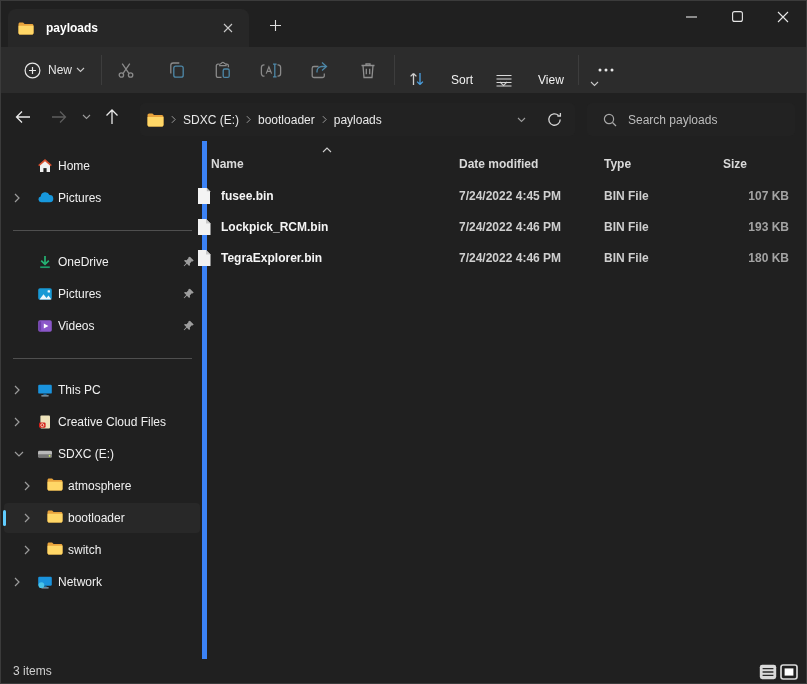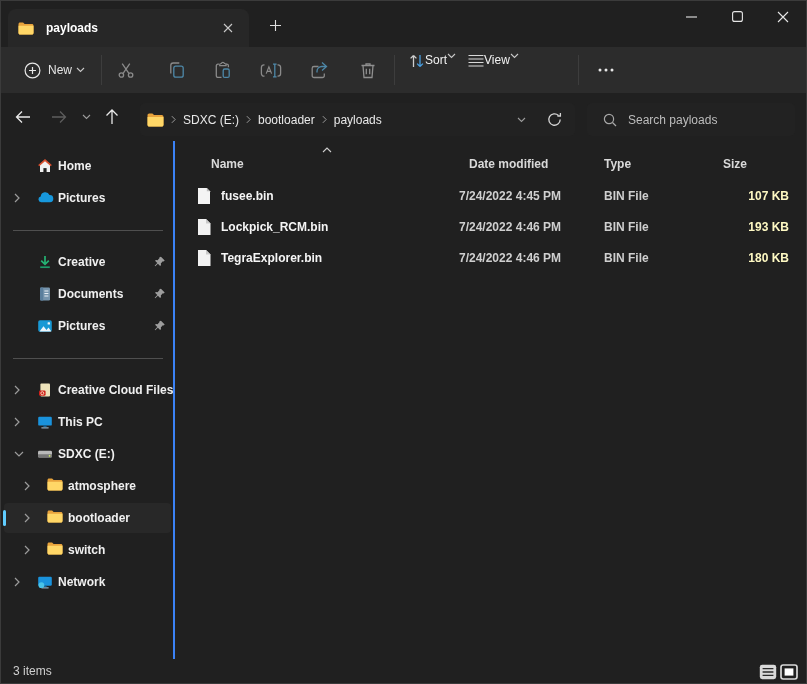--- a/index.html
+++ b/index.html
@@ -22,38 +22,38 @@
   .newtab { position:absolute; left:261px; top:11px; width:26px; height:26px; display:flex; align-items:center; justify-content:center; border-radius:4px; }
   .wincontrols { position:absolute; right:0; top:0; display:flex; }
   .wc { width:46px; height:31px; display:flex; align-items:center; justify-content:center; }
   
   .toolbar { position:absolute; top:46px; left:0; right:0; height:46px; background:#2c2c2c; }
   .tb-new { position:absolute; left:13px; top:6px; height:34px; display:flex; align-items:center; gap:4px; padding:0 10px; border-radius:4px; }
   .tb-new .lbl { margin-left:3px; }
   .tb-new .lbl { color:#e5e5e5; }
   .tb-sep { position:absolute; top:8px; width:1px; height:30px; background:#3d3d3d; }
   .tb-ico { position:absolute; top:6px; width:40px; height:34px; display:flex; align-items:center; justify-content:center; border-radius:4px; }
-  .tb-drop { position:absolute; top:6px; height:34px; display:flex; align-items:flex-start; gap:0; border-radius:4px; }
+  .tb-drop { position:absolute; top:6px; height:34px; display:flex; align-items:flex-end; gap:26px; border-radius:4px; }
   .tb-more { position:absolute; left:589px; top:6px; width:32px; height:34px; display:flex; align-items:center; justify-content:center; border-radius:4px; }
   
   .navbar { position:absolute; top:92px; left:0; right:0; height:48px; }
   .nav-ico { position:absolute; top:50%; transform:translateY(-50%); display:flex; align-items:center; justify-content:center; }
   .crumb-box { position:absolute; left:139px; top:10px; width:435px; height:33px;
     background:#222222; border-radius:5px; display:flex; align-items:center; padding:0 10px 0 7px; }
   .crumb-sep svg { width:5px; height:9px; }
   .crumb-sep { margin:0 7px; display:flex; }
   .crumb { color:#e9e9e9; }
   .crumb-caret { margin-left:auto; display:flex; }
   .crumb-refresh { margin-left:21px; margin-right:3px; display:flex; }
   .search-box { position:absolute; left:586px; top:10px; width:208px; height:33px;
     background:#222222; border-radius:5px; display:flex; align-items:center; padding:0 12px 0 16px; gap:11px; }
   .search-ph { color:#bdbdbd; }
   
-  .sidebar { position:absolute; top:140px; left:0; bottom:24px; width:174px;
-    border-right:2px solid #3b82f6; padding-top:8px;font-weight:bold; }
+  .sidebar { position:absolute; top:140px; left:0; bottom:24px; width:206px;
+    border-right:5px solid #3b82f6; padding-top:8px; }
   .si { position:relative; height:30px; margin:2px 2px 0 3px; border-radius:4px; }
   .si-chev { position:absolute; left:10px; top:50%; transform:translateY(-50%); }
   .si-chev.l2 { left:20px; }
   .si-icon { position:absolute; left:33px; top:50%; transform:translateY(-50%); width:16px; height:16px; }
   .si-icon.l2 { left:43px; }
   .si-label { position:absolute; left:54px; top:50%; transform:translateY(-50%); color:#f0f0f0; white-space:nowrap; }
   .si-label.l2 { left:64px; }
   .si-pin { position:absolute; right:5px; top:50%; transform:translateY(-50%); }
   .si.sel { background:#282828; }
   .si.sel::before { content:""; position:absolute; left:-1px; top:7px; width:3px; height:16px; border-radius:2px; background:#60cdff; }
@@ -61,21 +61,21 @@
   .si-gap::after { content:""; position:absolute; left:12px; right:10px; top:50%; height:1px; background:#4f4f4f; }
   
   .content { position:absolute; left:180px; top:140px; right:0; bottom:24px;font-weight:bold; }
   .colh { position:absolute; color:#d9d9d9; }
   .sortmark { position:absolute; left:141px; top:6px; }
   .frow { position:absolute; left:0; right:0; height:31px; }
   .frow .ficon { position:absolute; left:16px; top:50%; transform:translateY(-50%); }
   .frow .fname { position:absolute; left:40px; top:50%; transform:translateY(-50%); color:#f5f5f5; }
   .frow .fdate { position:absolute; left:278px; top:50%; transform:translateY(-50%); color:#cfcfcf; }
   .frow .ftype { position:absolute; left:423px; top:50%; transform:translateY(-50%); color:#cfcfcf;text-align:center; }
-  .frow .fsize { position:absolute; right:17px; top:50%; transform:translateY(-50%); color:#fef9c3; }
+  .frow .fsize { position:absolute; right:17px; top:50%; transform:translateY(-50%); color:#a3a3a3; }
   
   .statusbar { position:absolute; left:0; right:0; bottom:0; height:24px;padding-left:6px; }
   .sb-count { position:absolute; left:12px; top:50%; transform:translateY(-50%); color:#d0d0d0; }
   .sb-toggles { position:absolute; right:8px; bottom:3px; display:flex; gap:3px; }
   .sb-btn { width:18px; height:17px; display:flex; align-items:center; justify-content:center; }
 </style>
 </head>
 <body>
 
 <div class="window">
@@ -176,21 +176,21 @@
     <div class="tb-drop" style="left:407px">
       <svg width="17" height="16" viewBox="0 0 17 16">
           <path d="M5.5 14V2.5M5.5 2.5L2.6 5.4M5.5 2.5l2.9 2.9" fill="none" stroke="#cfcfcf" stroke-width="1.3"></path>
           <path d="M12 2v11.5M12 13.5l-2.9-2.9M12 13.5l2.9-2.9" fill="none" stroke="#4a9fe0" stroke-width="1.3"></path>
         </svg>
       <span class="lbl">Sort</span>
       <svg width="9" height="6" viewBox="0 0 9 6">
           <path d="M1 1l3.5 3.5L8 1" fill="none" stroke="#c9c9c9" stroke-width="1.1"></path>
         </svg>
     </div>
-    <div class="tb-drop" style="left:467px">
+    <div class="tb-drop" style="left:495px">
       <svg width="16" height="14" viewBox="0 0 16 14">
           <path d="M.5 2.5h15M.5 6h15M.5 9.5h15M.5 13h15" stroke="#d9d9d9" stroke-width="1.1"></path>
         </svg>
       <span class="lbl">View</span>
       <svg width="9" height="6" viewBox="0 0 9 6">
           <path d="M1 1l3.5 3.5L8 1" fill="none" stroke="#c9c9c9" stroke-width="1.1"></path>
         </svg>
     </div>
     <div class="tb-sep" style="left:577px"></div>
     <div class="tb-more">
@@ -298,36 +298,21 @@
       <span class="si-label">Pictures</span>
     </div>
     <div class="si-gap"></div>
     <div class="si">
       <span class="si-icon">
         <svg width="16" height="16" viewBox="0 0 16 16">
             <path d="M8 2v8M4.2 6.6L8 10.4l3.8-3.8" fill="none" stroke="#25b273" stroke-width="1.7"></path>
             <path d="M3.2 13.2h9.6" stroke="#1d9a68" stroke-width="1.7"></path>
           </svg>
       </span>
-      <span class="si-label">Creative</span>
-      <span class="si-pin">
-          <svg width="13" height="13" viewBox="0 0 16 16">
-            <path d="M9.8 1.6l4.6 4.6-1.3 1.3-1-.3-2.5 2.5.3 2-1.1 1.1-2.8-2.8-3.2 3.2-.7-.7 3.2-3.2L2.5 6.5l1.1-1.1 2 .3 2.5-2.5-.3-1z" fill="#9d9d9d"></path>
-          </svg>
-        </span>
-    </div>
-    <div class="si">
-      <span class="si-icon">
-        <svg width="16" height="16" viewBox="0 0 16 16">
-            <rect x="3" y="1.5" width="10" height="13" rx="1.2" fill="#7795ad"></rect>
-            <path d="M3 2.7A1.2 1.2 0 014.2 1.5h2v13h-2A1.2 1.2 0 013 13.3z" fill="#5b7f9d"></path>
-            <path d="M7.4 5h4M7.4 7.5h4M7.4 10h4" stroke="#e9eff5" stroke-width="1"></path>
-          </svg>
-      </span>
-      <span class="si-label">Documents</span>
+      <span class="si-label">OneDrive</span>
       <span class="si-pin">
           <svg width="13" height="13" viewBox="0 0 16 16">
             <path d="M9.8 1.6l4.6 4.6-1.3 1.3-1-.3-2.5 2.5.3 2-1.1 1.1-2.8-2.8-3.2 3.2-.7-.7 3.2-3.2L2.5 6.5l1.1-1.1 2 .3 2.5-2.5-.3-1z" fill="#9d9d9d"></path>
           </svg>
         </span>
     </div>
     <div class="si">
       <span class="si-icon">
         <svg width="16" height="16" viewBox="0 0 16 16">
             <rect x="1.2" y="2.2" width="13.6" height="11.6" rx="1.8" fill="#1899d5"></rect>
@@ -335,50 +320,65 @@
             <rect x="10.6" y="4.2" width="2.4" height="2.4" rx=".5" fill="#eef6fb"></rect>
           </svg>
       </span>
       <span class="si-label">Pictures</span>
       <span class="si-pin">
           <svg width="13" height="13" viewBox="0 0 16 16">
             <path d="M9.8 1.6l4.6 4.6-1.3 1.3-1-.3-2.5 2.5.3 2-1.1 1.1-2.8-2.8-3.2 3.2-.7-.7 3.2-3.2L2.5 6.5l1.1-1.1 2 .3 2.5-2.5-.3-1z" fill="#9d9d9d"></path>
           </svg>
         </span>
     </div>
+    <div class="si">
+      <span class="si-icon">
+        <svg width="16" height="16" viewBox="0 0 16 16">
+            <rect x="1.2" y="2.2" width="13.6" height="11.6" rx="1.8" fill="#8b57c9"></rect>
+            <rect x="2.2" y="3.4" width="1.9" height="9.2" fill="#6d3daa"></rect>
+            <path d="M6.8 5.4l4.6 2.6-4.6 2.6z" fill="#ffffff"></path>
+          </svg>
+      </span>
+      <span class="si-label">Videos</span>
+      <span class="si-pin">
+          <svg width="13" height="13" viewBox="0 0 16 16">
+            <path d="M9.8 1.6l4.6 4.6-1.3 1.3-1-.3-2.5 2.5.3 2-1.1 1.1-2.8-2.8-3.2 3.2-.7-.7 3.2-3.2L2.5 6.5l1.1-1.1 2 .3 2.5-2.5-.3-1z" fill="#9d9d9d"></path>
+          </svg>
+        </span>
+    </div>
     <div class="si-gap"></div>
+    <div class="si">
+      <span class="si-chev">
+          <svg width="6" height="10" viewBox="0 0 6 10">
+            <path d="M1 1l4 4-4 4" fill="none" stroke="#9c9c9c" stroke-width="1.2"></path>
+          </svg>
+        </span>
+      <span class="si-icon">
+        <svg width="16" height="16" viewBox="0 0 16 16">
+            <rect x="1.2" y="2.8" width="13.6" height="8.8" rx="1.2" fill="#1a93dd"></rect>
+            <rect x="6.4" y="11.6" width="3.2" height="1.6" fill="#11649c"></rect>
+            <rect x="4.2" y="13.2" width="7.6" height="1.2" rx=".6" fill="#8fa6b6"></rect>
+          </svg>
+      </span>
+      <span class="si-label">This PC</span>
+    </div>
     <div class="si">
       <span class="si-chev">
           <svg width="6" height="10" viewBox="0 0 6 10">
             <path d="M1 1l4 4-4 4" fill="none" stroke="#9c9c9c" stroke-width="1.2"></path>
           </svg>
         </span>
       <span class="si-icon">
         <svg width="16" height="16" viewBox="0 0 16 16">
             <rect x="3.4" y="1.5" width="9.6" height="13" rx="1" fill="#eee3bb"></rect>
             <rect x="2" y="8.6" width="6.6" height="5.2" rx="1.2" fill="#d21f1a"></rect>
             <circle cx="5.3" cy="11.2" r="1.5" fill="none" stroke="#f5e9c8" stroke-width=".9"></circle>
           </svg>
       </span>
       <span class="si-label">Creative Cloud Files</span>
-    </div>
-    <div class="si">
-      <span class="si-chev">
-          <svg width="6" height="10" viewBox="0 0 6 10">
-            <path d="M1 1l4 4-4 4" fill="none" stroke="#9c9c9c" stroke-width="1.2"></path>
-          </svg>
-        </span>
-      <span class="si-icon">
-        <svg width="16" height="16" viewBox="0 0 16 16">
-            <rect x="1.2" y="2.8" width="13.6" height="8.8" rx="1.2" fill="#1a93dd"></rect>
-            <rect x="6.4" y="11.6" width="3.2" height="1.6" fill="#11649c"></rect>
-            <rect x="4.2" y="13.2" width="7.6" height="1.2" rx=".6" fill="#8fa6b6"></rect>
-          </svg>
-      </span>
-      <span class="si-label">This PC</span>
     </div>
     <div class="si">
       <span class="si-chev">
           <svg width="10" height="6" viewBox="0 0 10 6">
             <path d="M1 1l4 4 4-4" fill="none" stroke="#9c9c9c" stroke-width="1.2"></path>
           </svg>
         </span>
       <span class="si-icon">
         <svg width="16" height="16" viewBox="0 0 16 16">
             <rect x="1" y="4.8" width="14" height="6.8" rx="1.4" fill="#b9b9b9"></rect>
@@ -448,21 +448,21 @@
     </div>
   </aside>
 
   <main class="content">
     <span class="sortmark">
       <svg width="10" height="6" viewBox="0 0 10 6">
           <path d="M1 5l4-4 4 4" fill="none" stroke="#cfcfcf" stroke-width="1.1"></path>
         </svg>
     </span>
     <span class="colh" style="left:30px;top:16px">Name</span>
-    <span class="colh" style="left:288px;top:16px">Date modified</span>
+    <span class="colh" style="left:278px;top:16px">Date modified</span>
     <span class="colh" style="left:423px;top:16px">Type</span>
     <span class="colh" style="left:542px;top:16px">Size</span>
 
     <div class="frow" style="top:39px">
       <span class="ficon">
           <svg width="14" height="17" viewBox="0 0 14 17">
             <path d="M1 .5h8.8l3.2 3.2v12.8H1z" fill="#f4f4f4"></path>
             <path d="M9.8.5L13 3.7H9.8z" fill="#bdbdbd"></path>
           </svg>
         </span>

